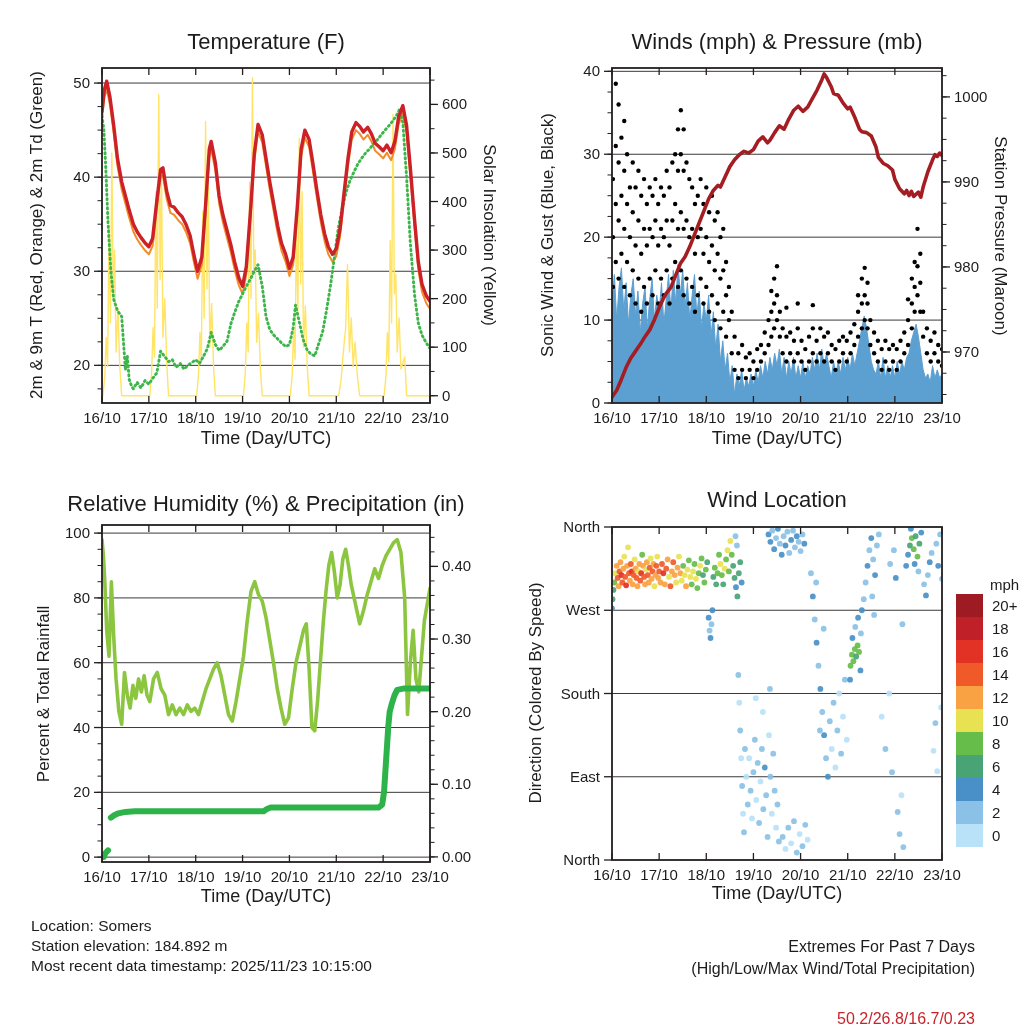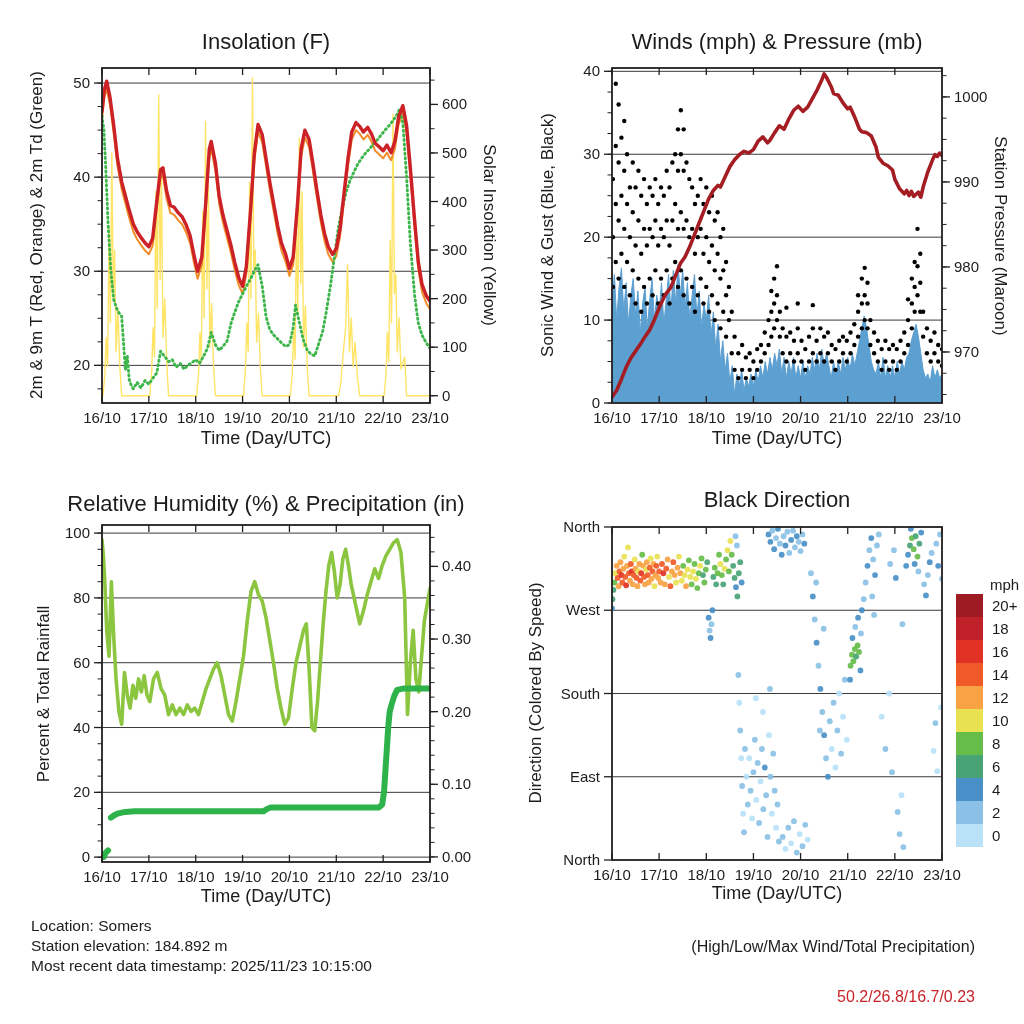--- a/index.html
+++ b/index.html
@@ -880,24 +880,24 @@
         <text x="600" y="615.25" text-anchor="end">West</text>
         <line x1="612" x2="604" y1="693.5" y2="693.5" stroke="#231f20" stroke-width="1.3"></line>
         <text x="600" y="698.5" text-anchor="end">South</text>
         <line x1="612" x2="604" y1="776.75" y2="776.75" stroke="#231f20" stroke-width="1.3"></line>
         <text x="600" y="781.75" text-anchor="end">East</text>
         <line x1="612" x2="604" y1="860" y2="860" stroke="#231f20" stroke-width="1.3"></line>
         <text x="600" y="865" text-anchor="end">North</text>
       </g>
     </svg>
 
-  <div class="title" style="left:266px;top:29px">Insolation (F)</div>
+  <div class="title" style="left:266px;top:29px">Temperature (F)</div>
   <div class="title" style="left:777px;top:29px">Winds (mph) &amp; Pressure (mb)</div>
   <div class="title" style="left:266px;top:491px">Relative Humidity (%) &amp; Precipitation (in)</div>
-  <div class="title" style="left:777px;top:487px">Black Direction</div>
+  <div class="title" style="left:777px;top:487px">Wind Location</div>
 
   <div class="xlab" style="left:266px;top:428px">Time (Day/UTC)</div>
   <div class="xlab" style="left:777px;top:428px">Time (Day/UTC)</div>
   <div class="xlab" style="left:266px;top:886px">Time (Day/UTC)</div>
   <div class="xlab" style="left:777px;top:883px">Time (Day/UTC)</div>
 
   <div class="ylab" style="left:37px;top:235px">2m &amp; 9m T (Red, Orange) &amp; 2m Td (Green)</div>
   <div class="ylab cw" style="left:489px;top:235px">Solar Insolation (Yellow)</div>
   <div class="ylab" style="left:548px;top:235px">Sonic Wind &amp; Gust (Blue, Black)</div>
   <div class="ylab cw" style="left:1000px;top:236px">Station Pressure (Maroon)</div>
@@ -954,16 +954,17 @@
       </div>
   </div>
 
   <div id="footer-left">
     <div>Location: Somers</div>
     <div>Station elevation: 184.892 m</div>
     <div>Most recent data timestamp: 2025/11/23 10:15:00</div>
   </div>
 
   <div id="footer-right">
+    <div>Extremes For Past 7 Days</div>
     <div>(High/Low/Max Wind/Total Precipitation)</div>
     <div class="values" style="color: rgb(201, 35, 42);">50.2/26.8/16.7/0.23</div>
   </div>
 </div>
 
 </body></html>

